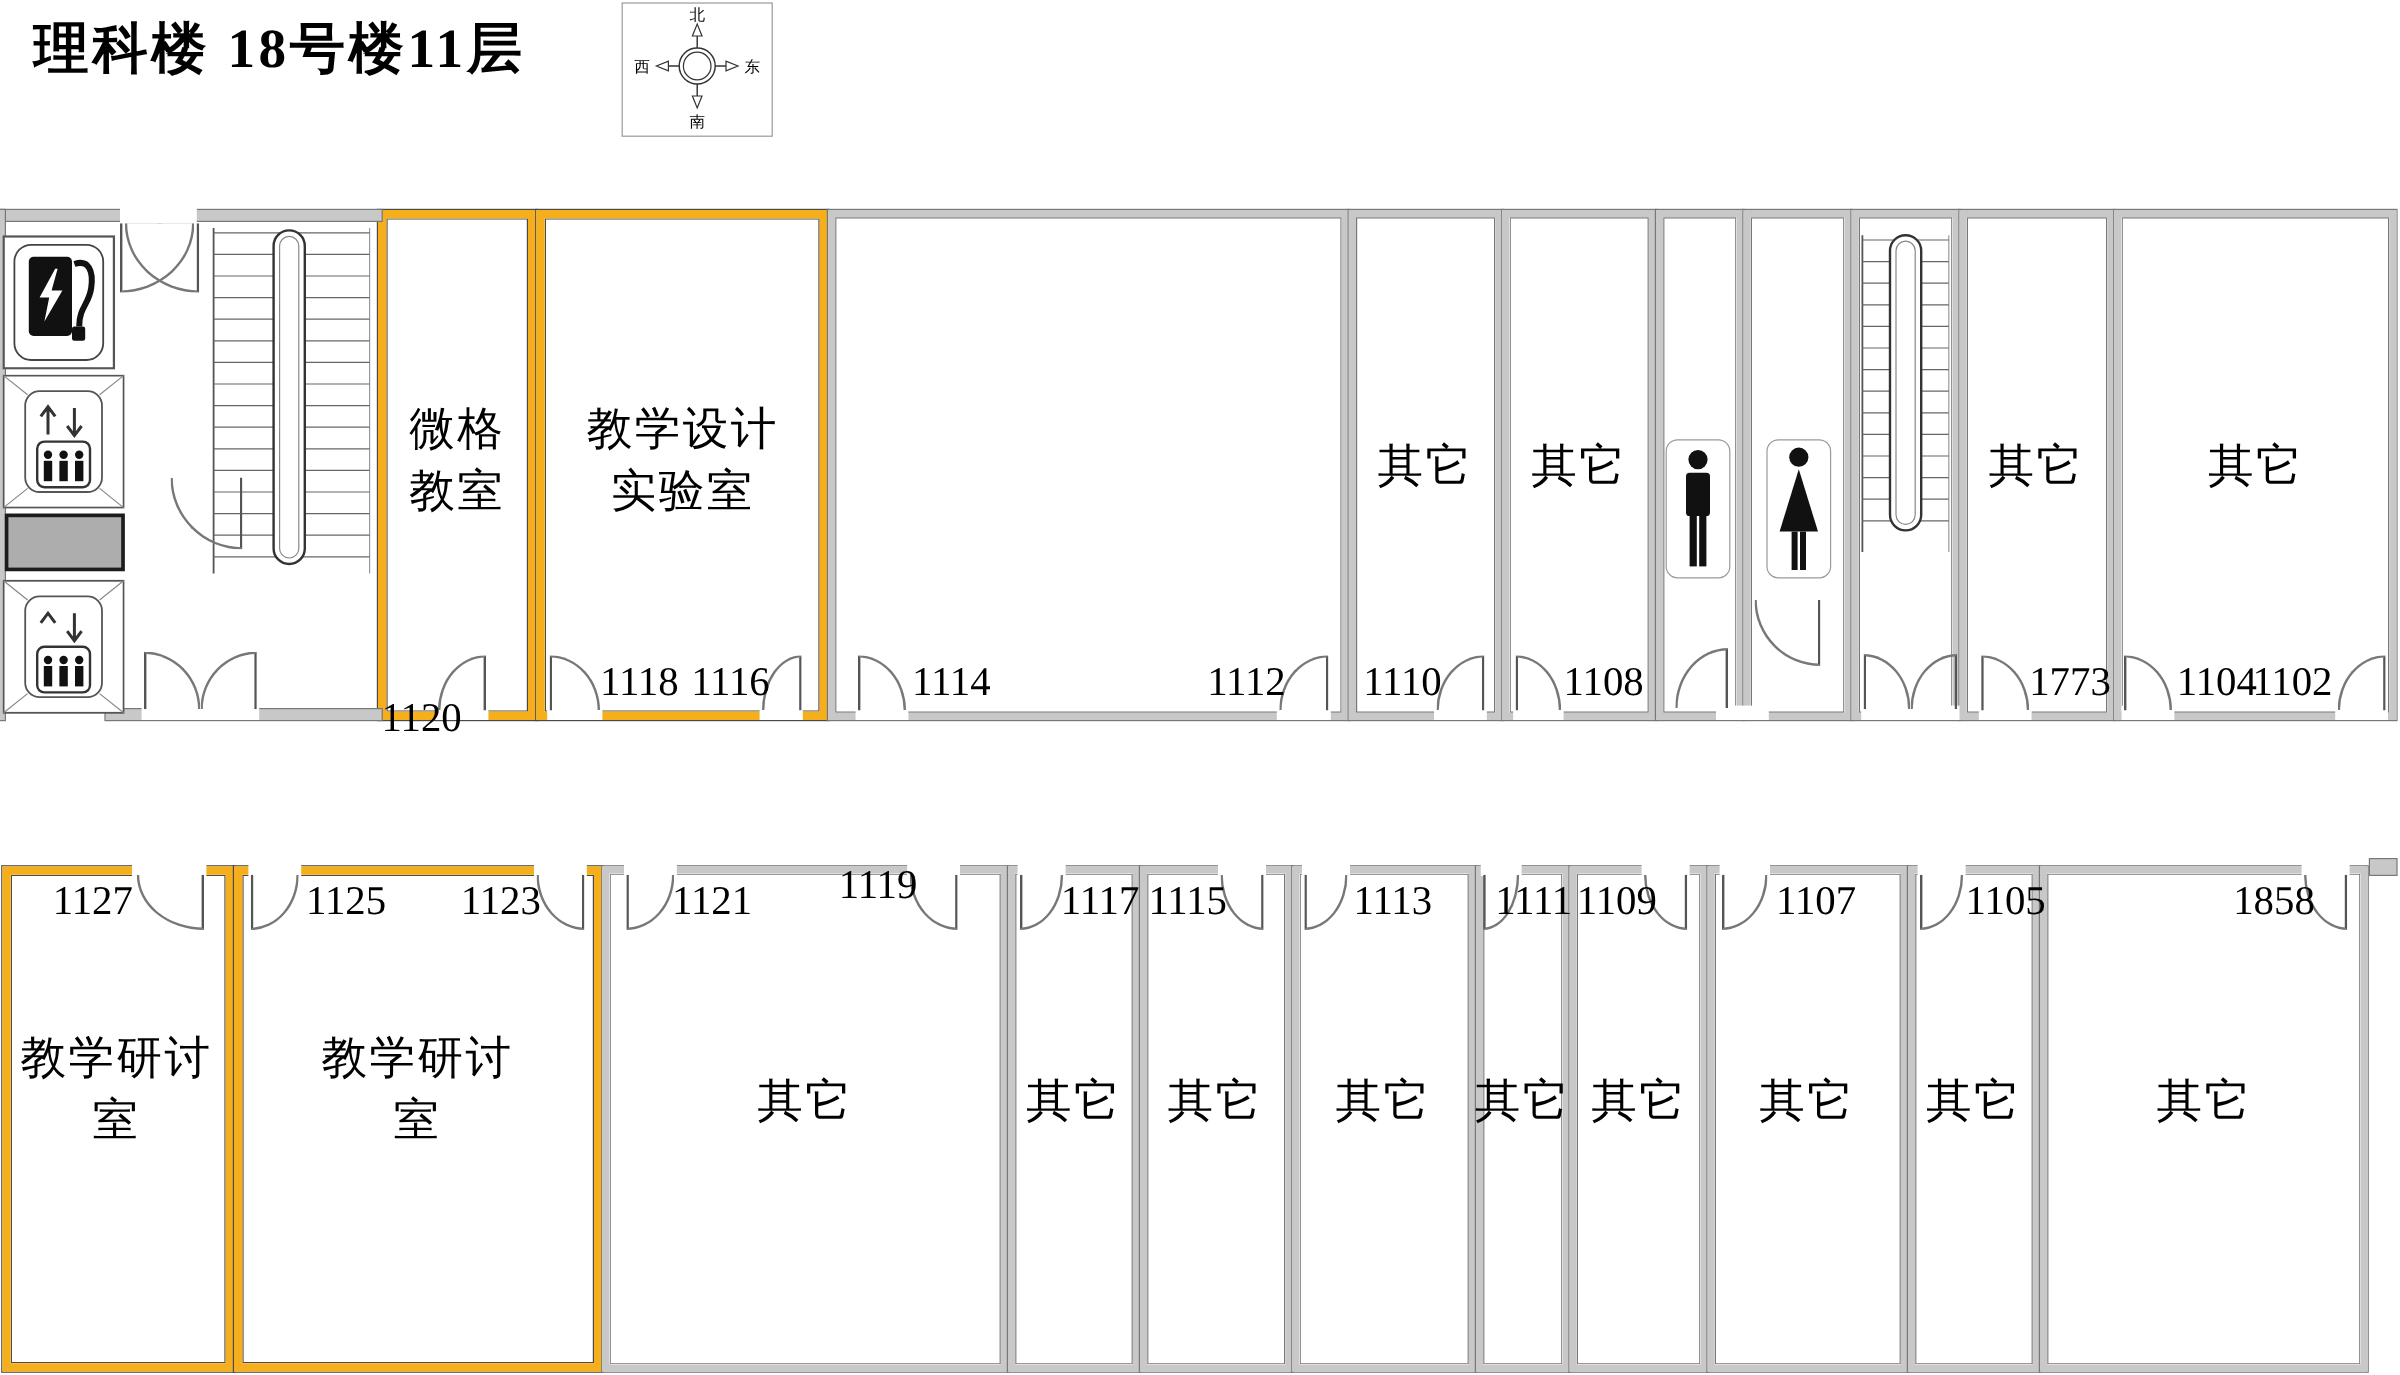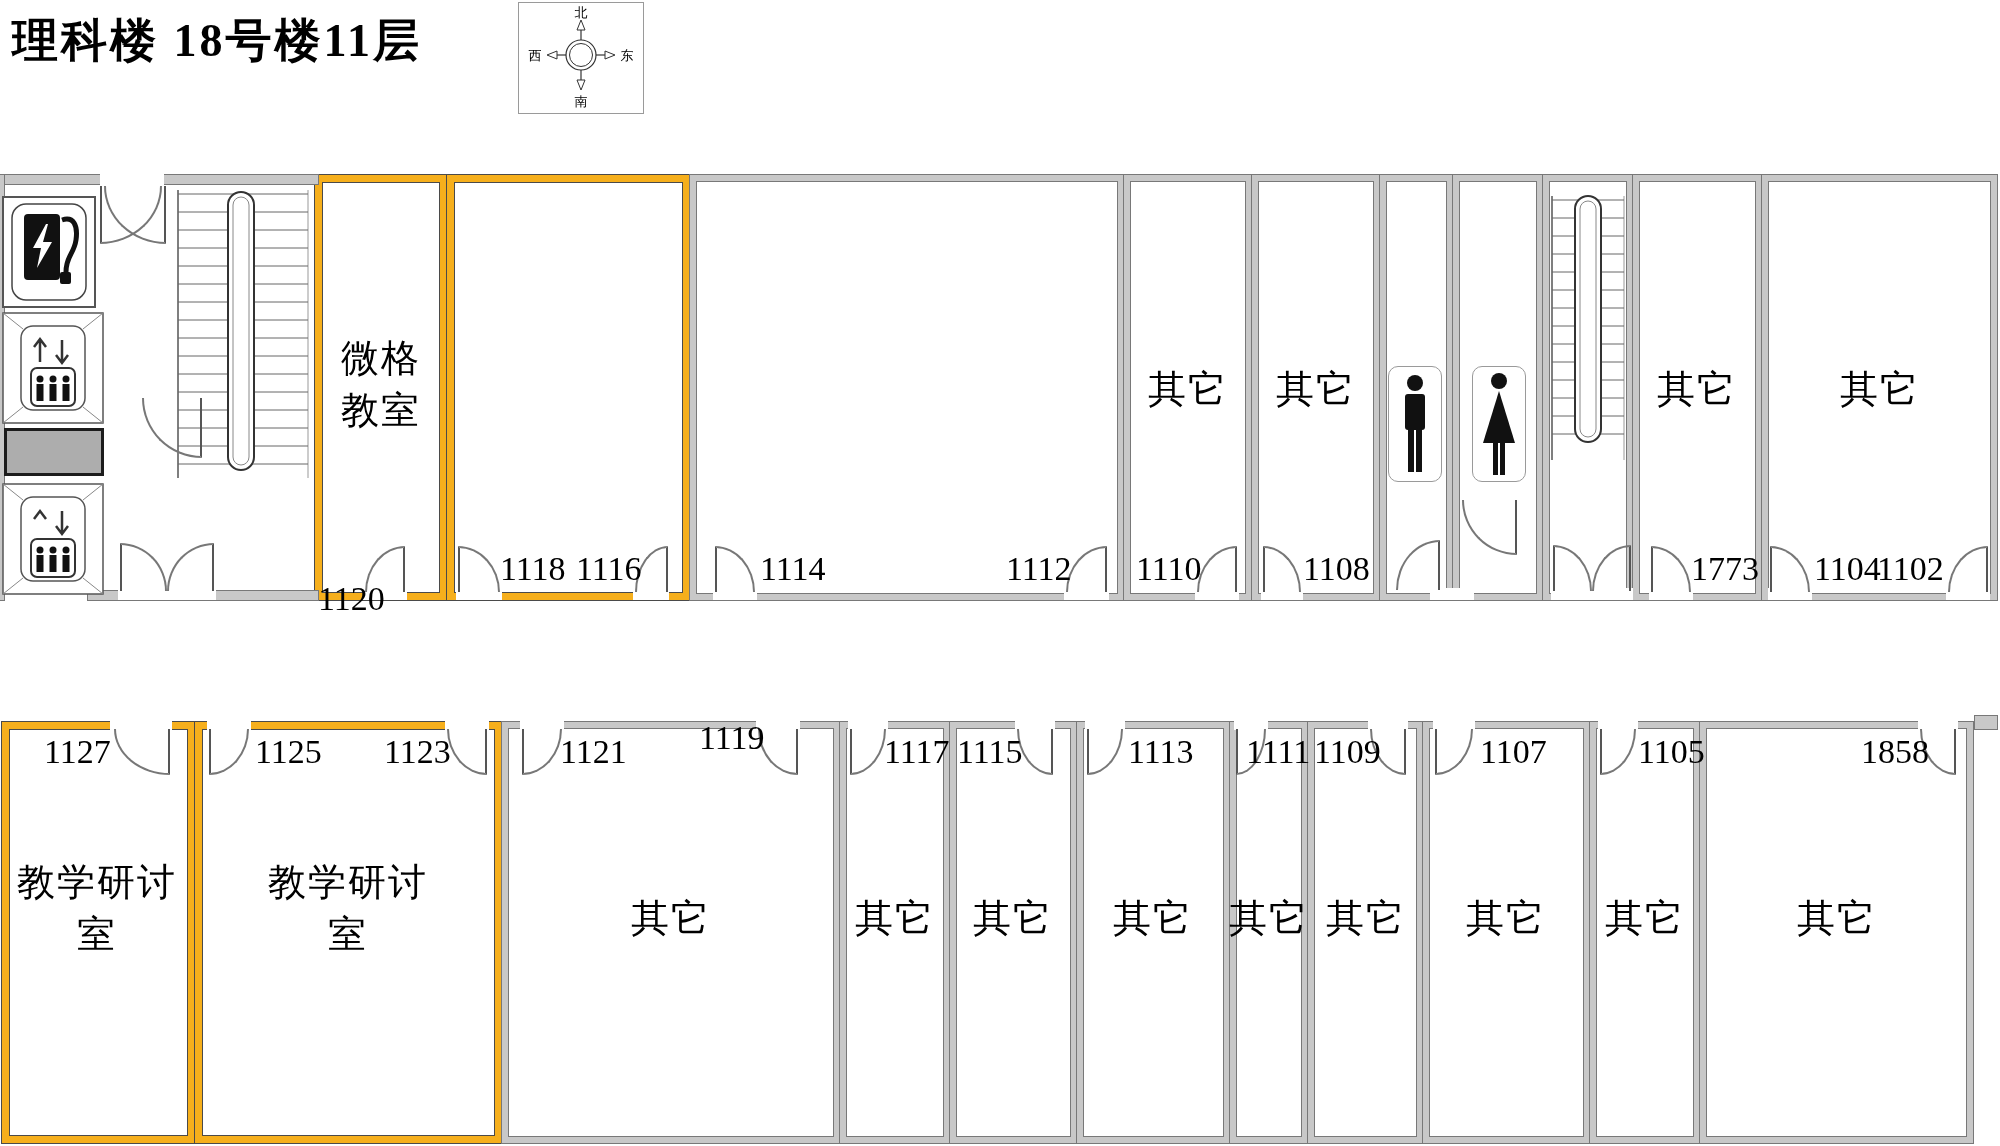--- a/index.html
+++ b/index.html
@@ -1,18 +1,18 @@
 <!DOCTYPE html>
 <html><head>
 <meta charset="utf-8">
 <style>
   html,body{margin:0;padding:0;background:#fff;}
   #plan{position:relative;width:2000px;height:1146px;background:#fff;overflow:hidden;
         font-family:"Liberation Serif","DejaVu Serif",serif;color:#000;}
-  #title{position:absolute;left:12px;top:10px;font-size:46px;font-weight:bold;letter-spacing:3px;white-space:nowrap;}
+  #title{position:absolute;left:28px;top:10px;font-size:46px;font-weight:bold;letter-spacing:3px;white-space:nowrap;}
   #compass{position:absolute;left:518px;top:2px;width:124px;height:110px;border:1px solid #9a9a9a;background:#fff;}
   .room{position:absolute;box-sizing:border-box;background:#fff;z-index:1;}
   .r-g{border:6px solid #C8C8C8;box-shadow:0 0 0 1px #787878, inset 0 0 0 1px #787878;}
   .r-o{border:7px solid #F6AF1C;box-shadow:0 0 0 1px #4a4a4a, inset 0 0 0 1px #4a4a4a;}
   .wallfill{position:absolute;background:#C8C8C8;box-shadow:0 0 0 1px #787878;z-index:1;}
   .shaft{position:absolute;background:#ADADAD;border:3px solid #1c1c1c;box-sizing:border-box;z-index:2;}
   .gap{position:absolute;background:#fff;z-index:5;height:12px;}
   .arc{position:absolute;z-index:6;box-sizing:border-box;background:transparent;}
   .a-ul{border-top:2px solid #777;border-right:2px solid #777;border-left:2px solid #555;border-top-right-radius:100% 100%;}
   .a-ur{border-top:2px solid #777;border-left:2px solid #777;border-right:2px solid #555;border-top-left-radius:100% 100%;}
@@ -261,20 +261,24 @@
   <div class="arc a-dl" style="left:1236px;top:729px;width:30px;height:46px"></div>
   <div class="arc a-dr" style="left:1370px;top:729px;width:36px;height:46px"></div>
   <div class="arc a-dl" style="left:1435px;top:729px;width:38px;height:46px"></div>
   <div class="arc a-dl" style="left:1600px;top:729px;width:36px;height:46px"></div>
   <div class="arc a-dr" style="left:1920px;top:729px;width:36px;height:46px"></div>
 
   <div class="rlabel" style="left:381px;top:332px">
     <span>微格</span>
       <span>教室</span>
   </div>
+  <div class="rlabel" style="left:569px;top:332px">
+    <span>教学设计</span>
+      <span>实验室</span>
+  </div>
   <div class="rlabel" style="left:1188px;top:363px">
       <span>其它</span>
     </div>
   <div class="rlabel" style="left:1316px;top:363px">
       <span>其它</span>
     </div>
   <div class="rlabel" style="left:1697px;top:363px">
       <span>其它</span>
     </div>
   <div class="rlabel" style="left:1880px;top:363px">

